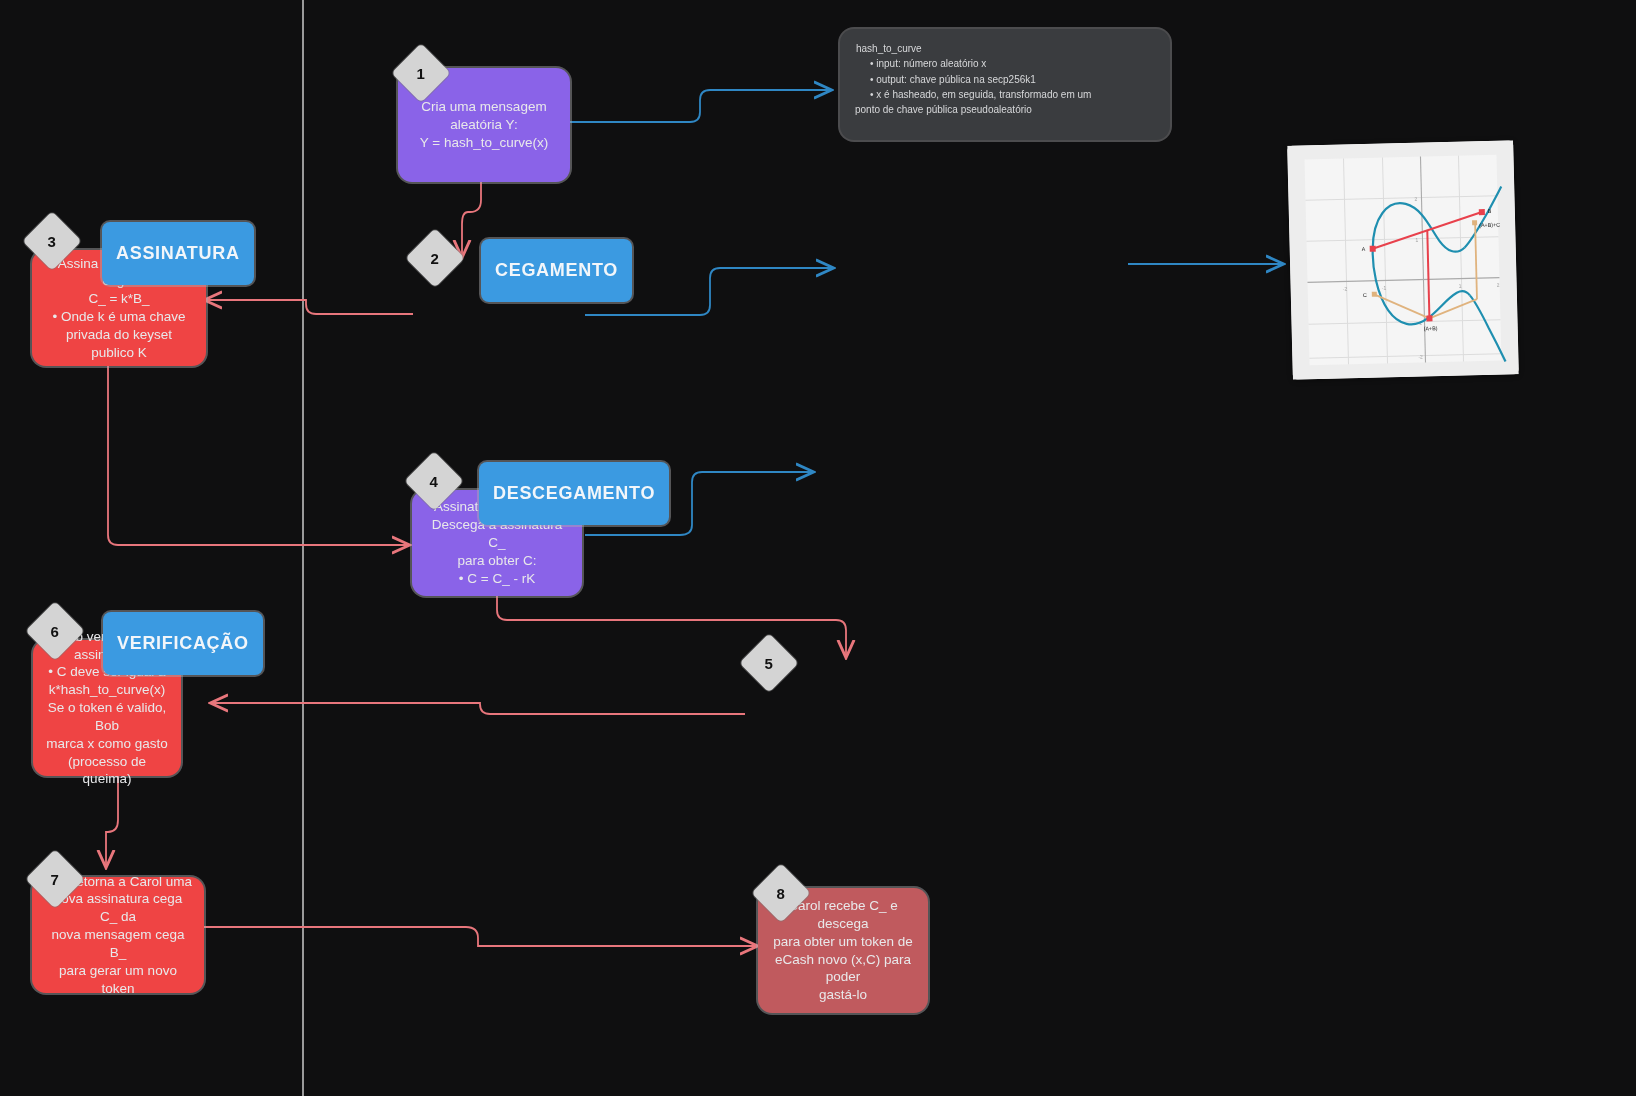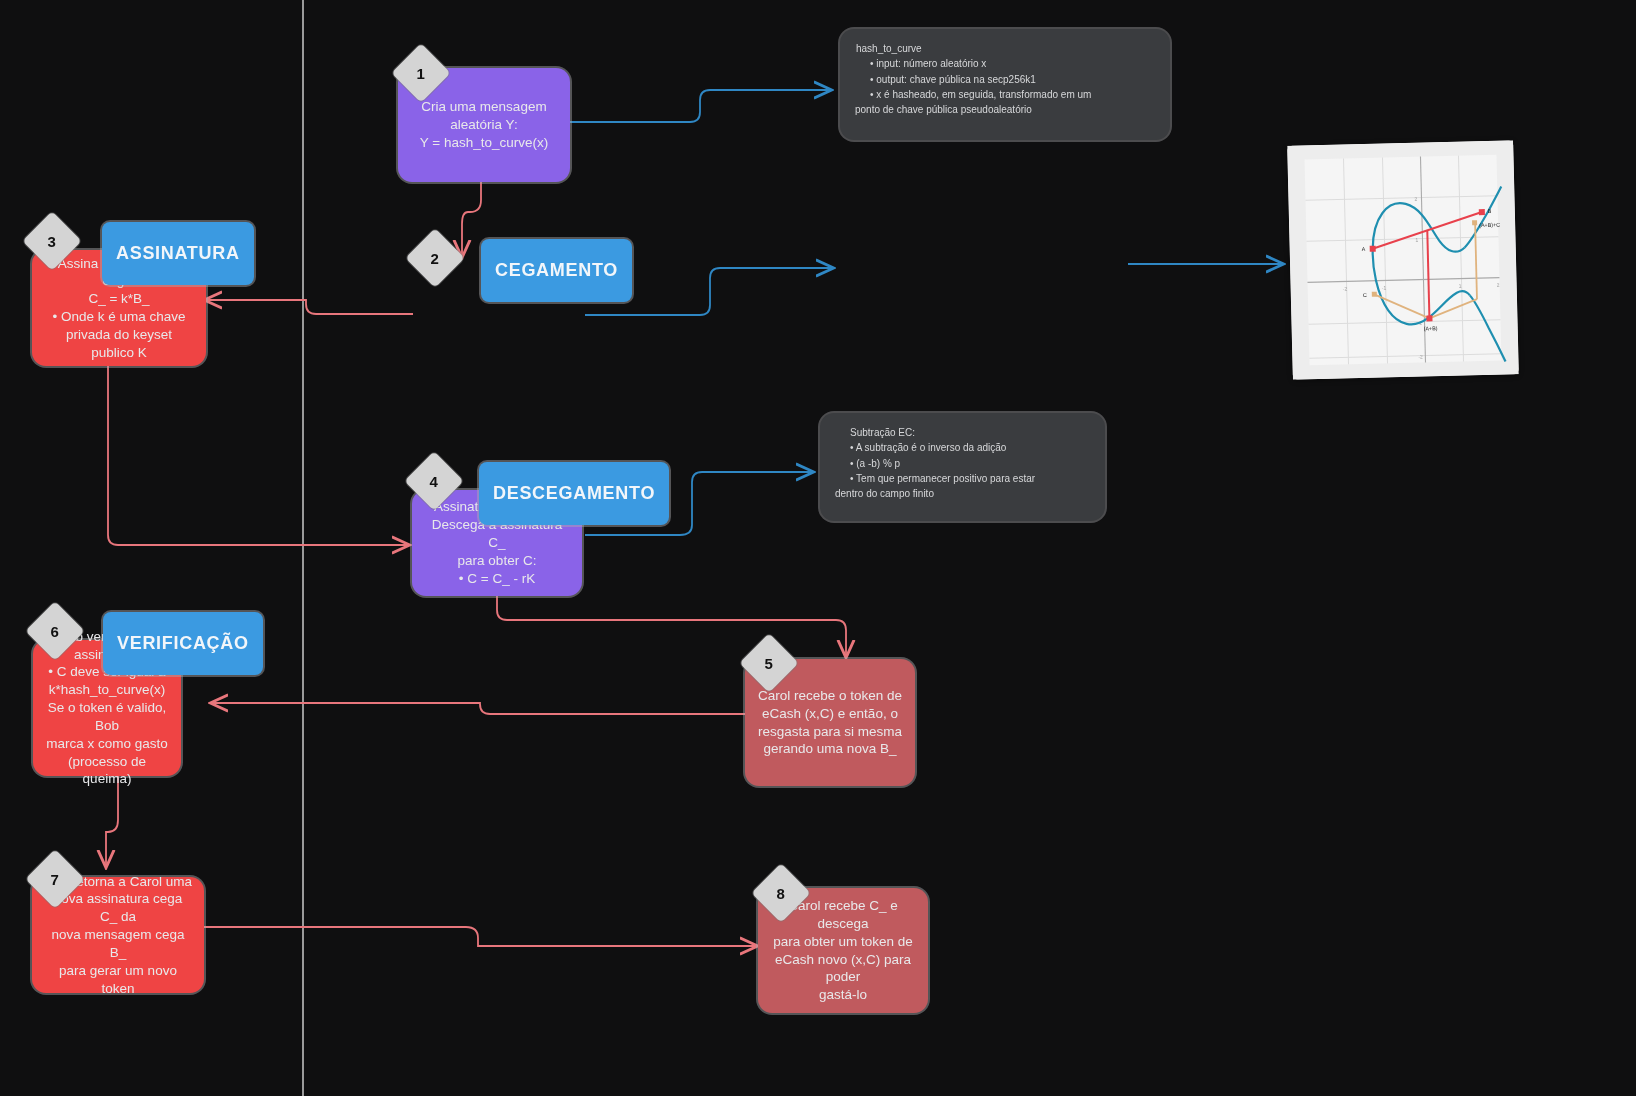--- a/index.html
+++ b/index.html
@@ -115,26 +115,20 @@
     <div class="body">Assinatura realizada.
 Descega a assinatura C_
 para obter C:
 • C = C_ - rK</div>
   </div>
   <div class="badge" style="left:479px;top:462px;">DESCEGAMENTO</div>
   <div class="num" style="left:413px;top:460px;">
     <span>4</span>
   </div>
 
-  <div class="card red" style="left:745px;top:659px;width:170px;height:127px;">
-    <div class="body">Carol recebe o token de
-eCash (x,C) e então, o
-resgasta para si mesma
-gerando uma nova B_</div>
-  </div>
   <div class="num" style="left:748px;top:642px;">
     <span>5</span>
   </div>
 
   <div class="card green" style="left:33px;top:640px;width:148px;height:136px;">
     <div class="body">Bob verifica sua assinatura:
 • C deve ser igual a
 k*hash_to_curve(x)
 Se o token é valido, Bob
 marca x como gasto
@@ -167,27 +161,20 @@
 
   <div class="note" style="left:840px;top:29px;width:330px;height:111px;">
     <div class="t">hash_to_curve</div>
     <div class="t ind">• input: número aleatório x</div>
     <div class="t ind">• output: chave pública na secp256k1</div>
     <div class="t ind">• x é hasheado, em seguida, transformado em um</div>
     <div class="t over">ponto de chave pública pseudoaleatório</div>
   </div>
 
 
-  <div class="note" style="left:820px;top:413px;width:285px;height:108px;">
-    <div class="t ind">Subtração EC:</div>
-    <div class="t ind">• A subtração é o inverso da adição</div>
-    <div class="t ind">• (a -b) % p</div>
-    <div class="t ind">• Tem que permanecer positivo para estar</div>
-    <div class="t over">dentro do campo finito</div>
-  </div>
 
   <div class="plot" style="left:1290px;top:143px;width:226px;height:234px;">
     <svg width="226" height="234" viewBox="0 0 226 234">
       <rect x="0" y="0" width="226" height="234" fill="#ededed"></rect>
       <rect x="17" y="14" width="192" height="206" fill="#f5f5f5"></rect>
 
       <g stroke="#dcdcdc" stroke-width="1">
         <line x1="17" y1="55" x2="209" y2="55"></line>
         <line x1="17" y1="96" x2="209" y2="96"></line>
         <line x1="17" y1="179" x2="209" y2="179"></line>

